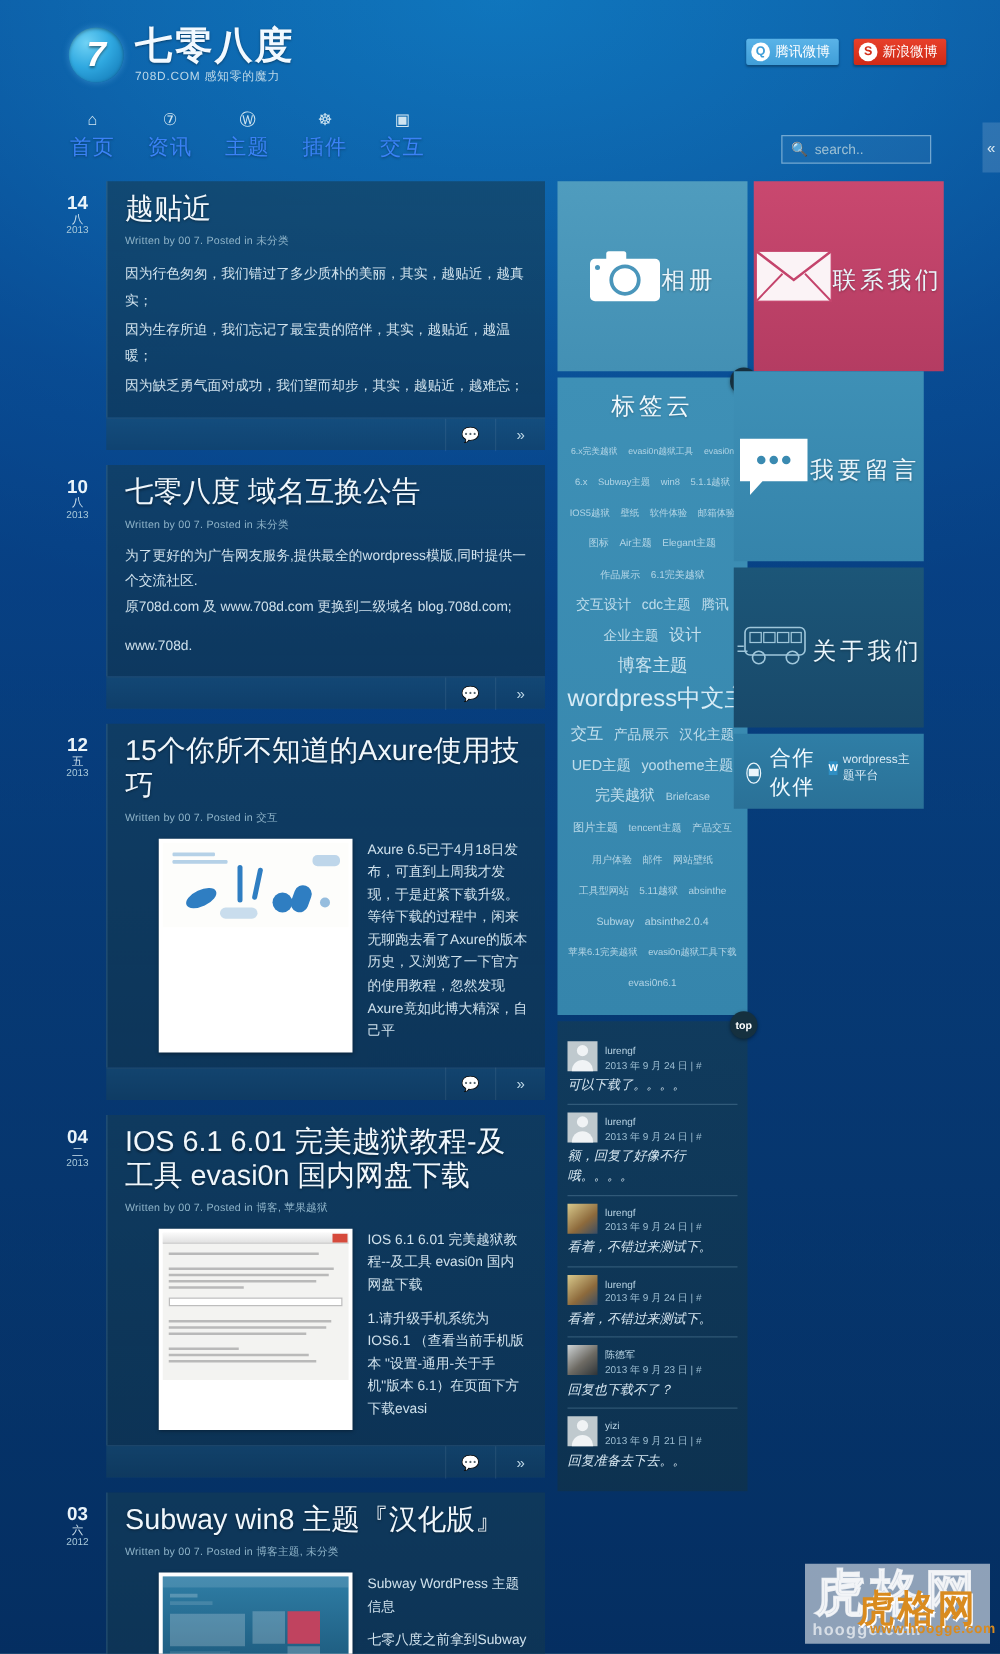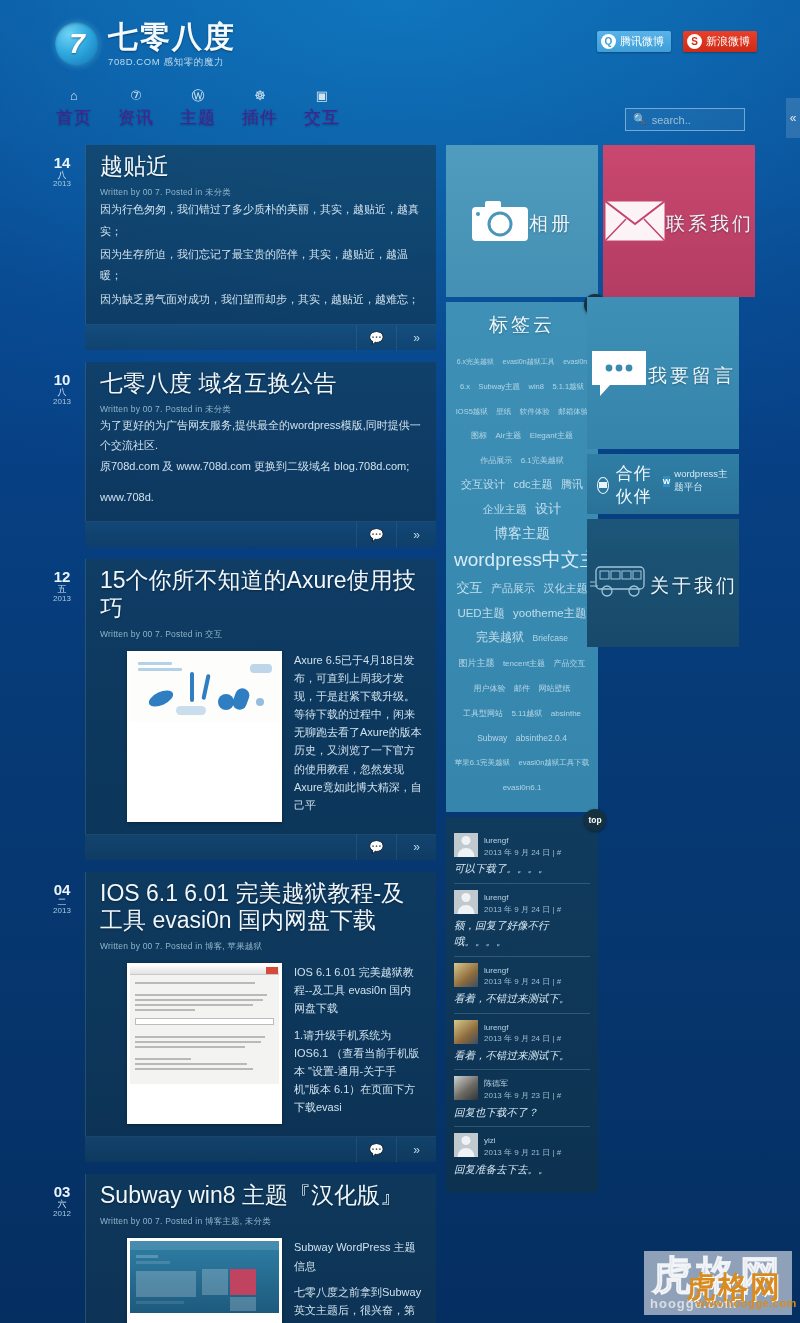--- a/index.html
+++ b/index.html
@@ -53,21 +53,21 @@
     display: flex; align-items: center; justify-content: center;
     font-size: 10px; font-weight: bold; line-height: 1;
   }
   .social-btn.qq .social-glyph { color: #3f9ed8; }
   .social-btn.sina .social-glyph { color: #d32b17; }
 
   .nav { position: absolute; left: 55px; top: 88px; display: flex; gap: 24px; }
   .nav-item { width: 38px; text-align: center; cursor: pointer; }
   .nav-icon { height: 16px; font-size: 13px; color: #cfe4f0; line-height: 16px; }
   .nav-label {
-    font-size: 17px; color: #4c1d95; letter-spacing: 1px; margin-top: 2px;
+    font-size: 17px; color: #3b82f6; letter-spacing: 1px; margin-top: 2px;
     text-shadow: 0 1px 2px rgba(0,0,0,.35);
   }
 
   .searchbox {
     position: absolute; right: 55px; top: 108px;
     width: 120px; height: 23px;
     border: 1px solid rgba(190,220,238,.55);
     display: flex; align-items: center; gap: 5px; padding: 0 7px;
     background: rgba(255,255,255,.05);
   }
@@ -106,21 +106,21 @@
     margin-left: 40px;
     background: linear-gradient(180deg, rgba(20,60,85,.62), rgba(17,52,74,.60));
     border-left: 1px solid rgba(150,200,225,.18);
     padding: 8px 14px 12px 14px;
   }
   .post-title {
     font-size: 23px; color: #f0f7fc; font-weight: normal; line-height: 1.18;
     text-shadow: 0 1px 2px rgba(0,0,0,.4);
   }
   .post-meta { font-size: 8.5px; color: #8fb4c9; margin-top: 7px; letter-spacing: .2px; }
-  .post-text { font-size: 11px; color: #cfe1ec; line-height: 1.95; }
+  .post-text { margin-top: 10px; font-size: 11px; color: #cfe1ec; line-height: 1.95; }
   .post-text p { margin-bottom: 2px; }
   .post-flex { margin-top: 10px; display: flex; gap: 12px; padding-left: 27px; }
   .post-text-compact { font-size: 11px; color: #cfe1ec; line-height: 1.65; flex: 1; }
   .post-text-compact p { margin-bottom: 8px; }
 
   .thumb {
     width: 155px; flex: none; background: #fff; padding: 3px;
     box-shadow: 0 1px 3px rgba(0,0,0,.35);
   }
   .thumb-inner { width: 100%; height: 68px; position: relative; overflow: hidden; }
@@ -577,46 +577,46 @@
           <div class="tile tile-message">
             <svg width="58" height="48" viewBox="0 0 58 48">
               <path d="M2 2 H56 V36 H20 L10 47 V36 H2 Z" fill="#fff"></path>
               <circle cx="19" cy="19" r="3.4" fill="#3a8ab1"></circle>
               <circle cx="29" cy="19" r="3.4" fill="#3a8ab1"></circle>
               <circle cx="39" cy="19" r="3.4" fill="#3a8ab1"></circle>
             </svg>
             <div class="tile-label">我要留言</div>
           </div>
 
-          <div class="tile tile-partner" style="margin-top:5px">
-            <div class="partner-title">
-              <span class="partner-ico">
-                  <i></i>
-                </span>
-              <span class="partner-name">合作伙伴</span>
-            </div>
-            <div class="partner-link">
-              <span class="wp-badge">W</span>
-              <span class="partner-link-text">wordpress主题平台</span>
-            </div>
-          </div>
-
           <div class="tile tile-about" style="margin-top:5px">
             <svg width="62" height="38" viewBox="0 0 62 38">
               <rect x="8" y="3" width="48" height="22" rx="4" fill="none" stroke="#9fc6da" stroke-width="1.3"></rect>
               <rect x="12" y="7" width="9" height="8" fill="none" stroke="#9fc6da" stroke-width="1"></rect>
               <rect x="23" y="7" width="9" height="8" fill="none" stroke="#9fc6da" stroke-width="1"></rect>
               <rect x="34" y="7" width="9" height="8" fill="none" stroke="#9fc6da" stroke-width="1"></rect>
               <rect x="45" y="7" width="8" height="8" fill="none" stroke="#9fc6da" stroke-width="1"></rect>
               <circle cx="19" cy="27" r="5" fill="none" stroke="#9fc6da" stroke-width="1.3"></circle>
               <circle cx="46" cy="27" r="5" fill="none" stroke="#9fc6da" stroke-width="1.3"></circle>
               <path d="M2 22 H10 M2 18 H7" stroke="#9fc6da" stroke-width="1.2" fill="none"></path>
             </svg>
             <div class="tile-label">关于我们</div>
           </div>
+
+          <div class="tile tile-partner" style="margin-top:5px">
+            <div class="partner-title">
+              <span class="partner-ico">
+                  <i></i>
+                </span>
+              <span class="partner-name">合作伙伴</span>
+            </div>
+            <div class="partner-link">
+              <span class="wp-badge">W</span>
+              <span class="partner-link-text">wordpress主题平台</span>
+            </div>
+          </div>
         </div>
       </div>
     </div>
   </div>
 
   <div class="watermark">
     <div class="wm-box"></div>
     <div class="wm-cn">虎格网</div>
     <div class="wm-sub">hoogge.com</div>
     <div class="wm-orange">虎格网</div>

